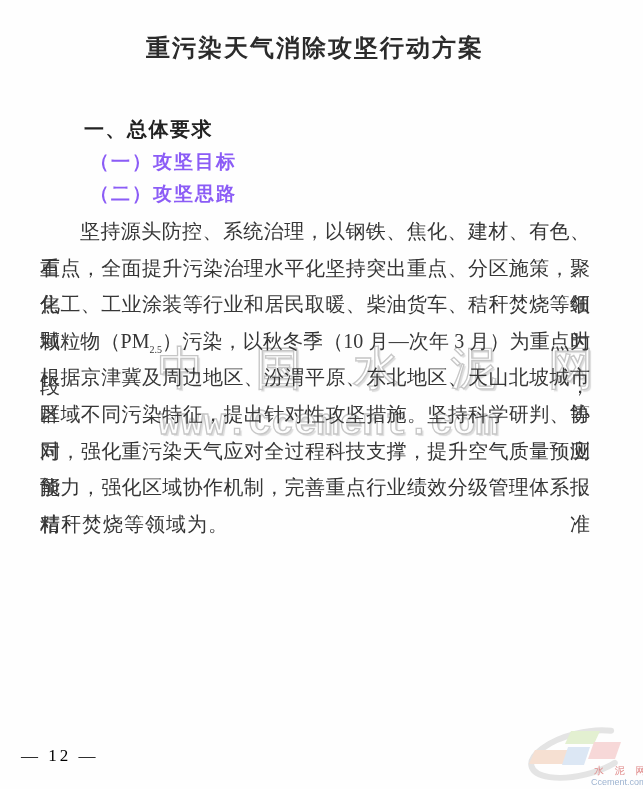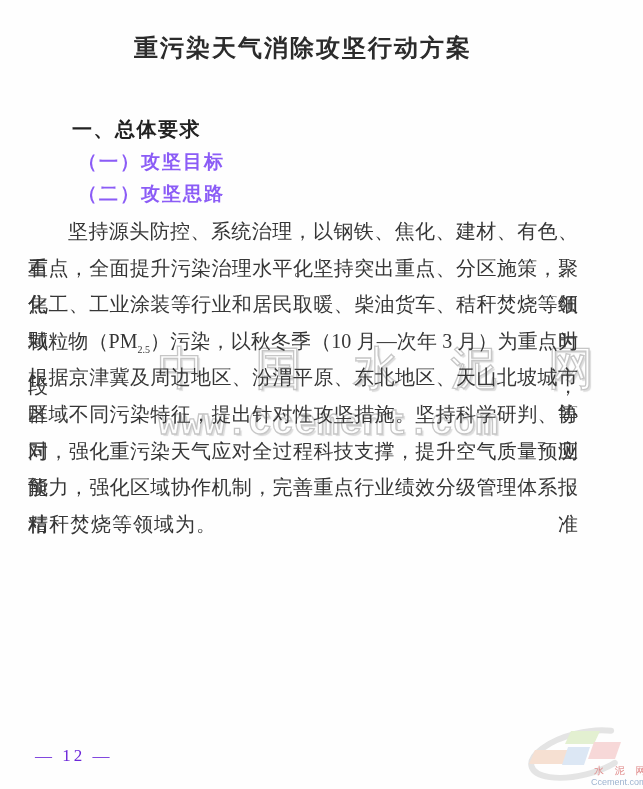--- a/index.html
+++ b/index.html
@@ -6,21 +6,21 @@
   .page {
     position: relative;
     width: 643px;
     height: 789px;
     background: #fefefe;
     overflow: hidden;
     font-family: "Liberation Serif", "DejaVu Serif", serif;
   }
   .content {
     position: absolute;
-    left: 28px;
+    left: 40px;
     top: 0;
     width: 550px;
     z-index: 2;
   }
   .doc-title {
     margin: 34px 0 0 0;
     text-align: center;
     font-family: "Liberation Sans", "DejaVu Sans", sans-serif;
     font-weight: bold;
     font-size: 24px;
@@ -66,26 +66,26 @@
     letter-spacing: 0;
   }
   .bline.indent { text-indent: 2em; }
   .subscript {
     font-size: 10px;
     vertical-align: -5px;
     letter-spacing: 0;
   }
   .page-number {
     position: absolute;
-    left: 35px;
+    left: 21px;
     top: 746px;
     z-index: 2;
     font-size: 17px;
     letter-spacing: 3px;
-    color: #6d28d9;
+    color: #000000;
   }
   .watermark {
     position: absolute;
     left: 158px;
     top: 345px;
     width: 340px;
     z-index: 1;
     text-align: center;
     pointer-events: none;
     user-select: none;

